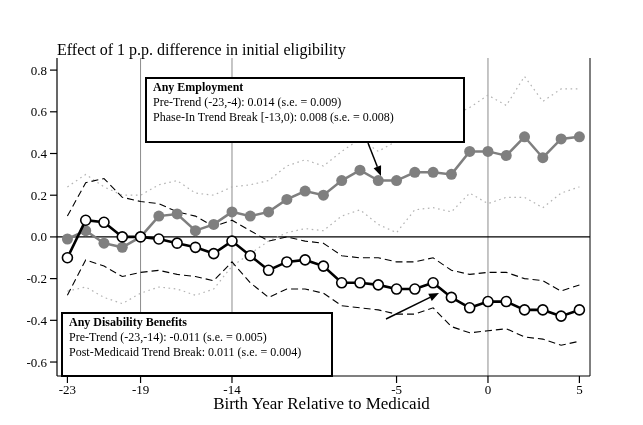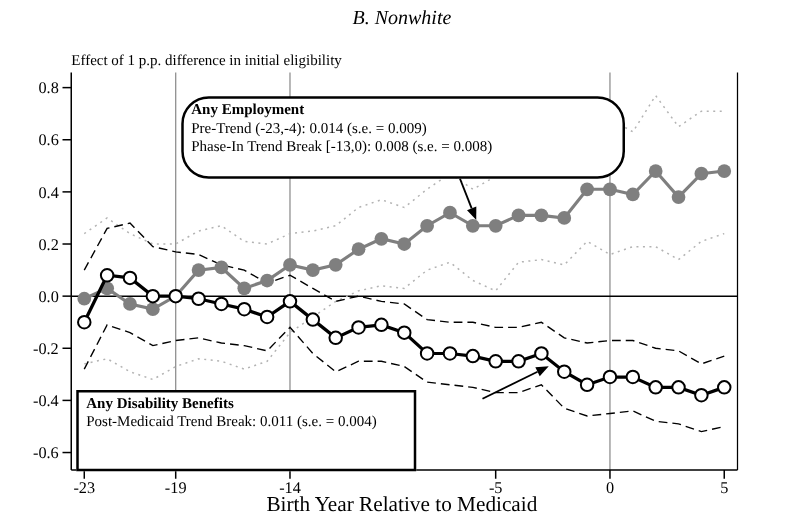--- a/index.html
+++ b/index.html
@@ -5,43 +5,42 @@
   html,body { margin:0; padding:0; background:#fff; }
   .canvas {
     position:relative; width:643px; height:425px; background:#ffffff;
     font-family:"Liberation Serif", serif; color:#000; overflow:hidden;
   }
   .title {
     position:absolute; top:6px; left:0; width:643px; text-align:center;
     font-style:italic; font-size:16px; z-index:4;
   }
   .subtitle {
-    position:absolute; top:41px; left:57px; font-size:12px; z-index:4;
+    position:absolute; top:41px; left:57px; font-size:16px; z-index:4;
   }
   .xlabel {
     position:absolute; top:394px; left:0; width:643px; text-align:center;
     font-size:17px; z-index:4;
   }
   #chart-svg, #overlay-svg { position:absolute; left:0; top:0; z-index:1; }
   #overlay-svg { z-index:3; pointer-events:none; }
   .ann {
     position:absolute; box-sizing:border-box; background:#ffffff;
     border:2px solid #000; padding:1px 6px; font-size:12px; line-height:15px;
     z-index:2; white-space:nowrap;
   }
   .ann .hdr { font-weight:bold; }
-  #ann-emp { left:145px; top:77px; width:355px; height:66px;border-radius:22px; }
+  #ann-emp { left:145px; top:77px; width:320px; height:66px; }
   #ann-dis { left:61px;  top:312px; width:272px; height:65px; }
 </style>
 </head>
 <body>
 
 <div class="canvas">
 
-  <div class="title">B. Nonwhite</div>
   <div class="subtitle">Effect of 1 p.p. difference in initial eligibility</div>
 
   <svg id="chart-svg" width="643" height="425">
       <line x1="140.56123499142367" y1="58" x2="140.56123499142367" y2="376" stroke="#8c8c8c" stroke-width="1"></line>
       <line x1="231.98490566037736" y1="58" x2="231.98490566037736" y2="376" stroke="#8c8c8c" stroke-width="1"></line>
       <line x1="487.97118353344774" y1="58" x2="487.97118353344774" y2="376" stroke="#8c8c8c" stroke-width="1"></line>
       <line x1="57" y1="236.91409836065574" x2="590" y2="236.91409836065574" stroke="#000" stroke-width="1.2"></line>
       <polyline points="67.4,186.9 85.7,174.4 104.0,186.9 122.3,195.2 140.6,195.2 158.8,184.8 177.1,180.6 195.4,193.1 213.7,195.2 232.0,186.9 250.3,184.8 268.6,180.6 286.8,166.0 305.1,159.8 323.4,166.0 341.7,151.4 360.0,138.9 378.3,151.4 396.5,141.0 414.8,126.4 433.1,122.2 451.4,116.0 469.7,107.6 488.0,95.1 506.3,105.5 524.5,76.4 542.8,101.4 561.1,88.9 579.4,88.9" fill="none" stroke="#b3b3b3" stroke-width="1.2" stroke-dasharray="1.6 3.6"></polyline>
       <polyline points="67.4,291.1 85.7,287.0 104.0,297.4 122.3,303.6 140.6,293.2 158.8,287.0 177.1,289.0 195.4,295.3 213.7,289.0 232.0,266.1 250.3,253.6 268.6,241.1 286.8,232.7 305.1,228.6 323.4,230.7 341.7,216.1 360.0,209.8 378.3,224.4 396.5,232.7 414.8,209.8 433.1,207.7 451.4,211.9 469.7,193.1 488.0,203.6 506.3,197.3 524.5,197.3 542.8,207.7 561.1,193.1 579.4,186.9" fill="none" stroke="#b3b3b3" stroke-width="1.2" stroke-dasharray="1.6 3.6"></polyline>
       <polyline points="67.4,216.1 85.7,182.7 104.0,178.5 122.3,197.3 140.6,201.5 158.8,203.6 177.1,211.9 195.4,216.1 213.7,226.5 232.0,220.2 250.3,230.7 268.6,241.1 286.8,236.9 305.1,241.1 323.4,243.2 341.7,255.7 360.0,257.8 378.3,257.8 396.5,261.9 414.8,261.9 433.1,257.8 451.4,270.3 469.7,274.4 488.0,272.4 506.3,272.4 524.5,278.6 542.8,280.7 561.1,291.1 579.4,284.9" fill="none" stroke="#000000" stroke-width="1.1" stroke-dasharray="7 4"></polyline>
@@ -140,20 +139,21 @@
     </svg>
 
   <div class="ann" id="ann-emp">
     <div class="hdr">Any Employment</div>
     <div>Pre-Trend (-23,-4): 0.014 (s.e. = 0.009)</div>
     <div>Phase-In Trend Break [-13,0): 0.008 (s.e. = 0.008)</div>
   </div>
 
   <div class="ann" id="ann-dis">
     <div class="hdr">Any Disability Benefits</div>
+    <div>Pre-Trend (-23,-14): -0.011 (s.e. = 0.005)</div>
     <div>Post-Medicaid Trend Break: 0.011 (s.e. = 0.004)</div>
   </div>
 
   <svg id="overlay-svg" width="643" height="425">
       <line x1="368" y1="143" x2="377.3347548161751" y2="166.6959160718291" stroke="#000" stroke-width="1.5"></line>
       <polygon points="381,176 373.6131212449068,168.16201414535905 381.05638838744346,165.22981799829913" fill="#000"></polygon>
       <line x1="386" y1="319" x2="430.02210589857435" y2="297.4042499365484" stroke="#000" stroke-width="1.5"></line>
       <polygon points="439,293 431.7838058731937,300.99540757711867 428.260405923955,293.81309229597815" fill="#000"></polygon>
     </svg>
 

